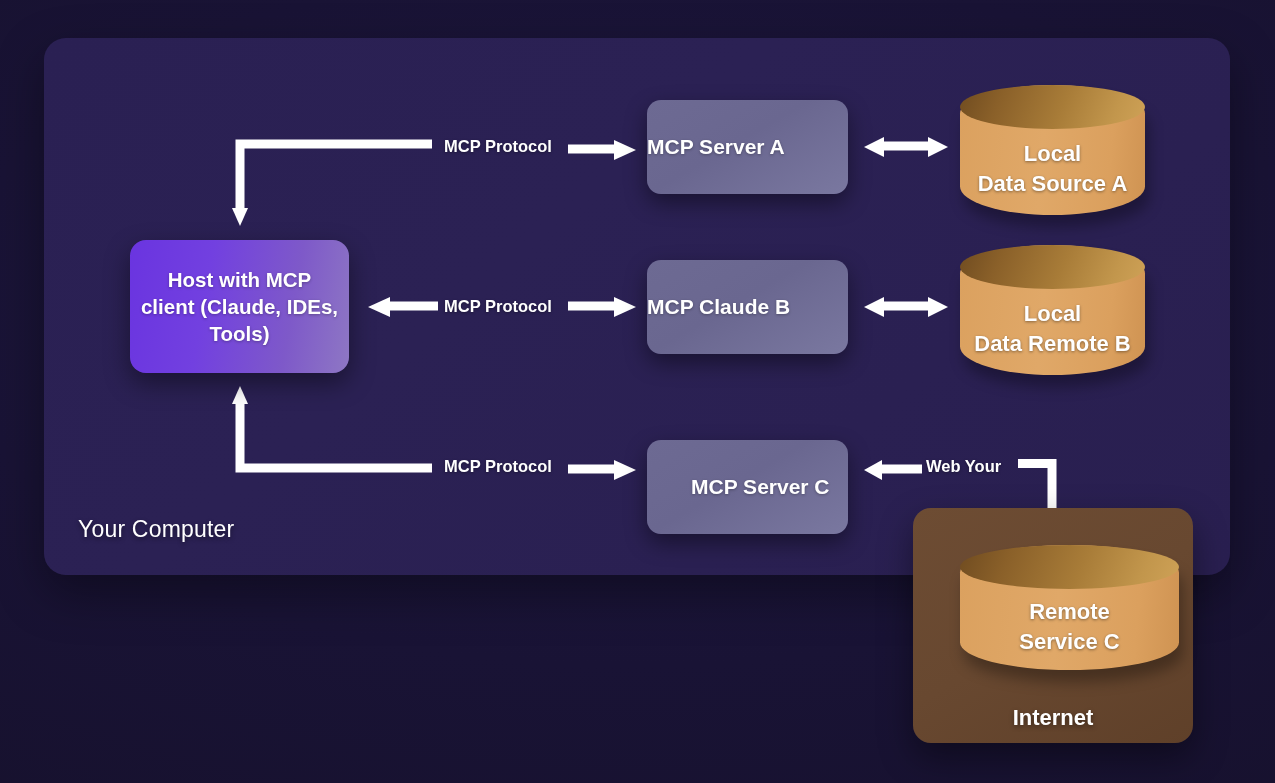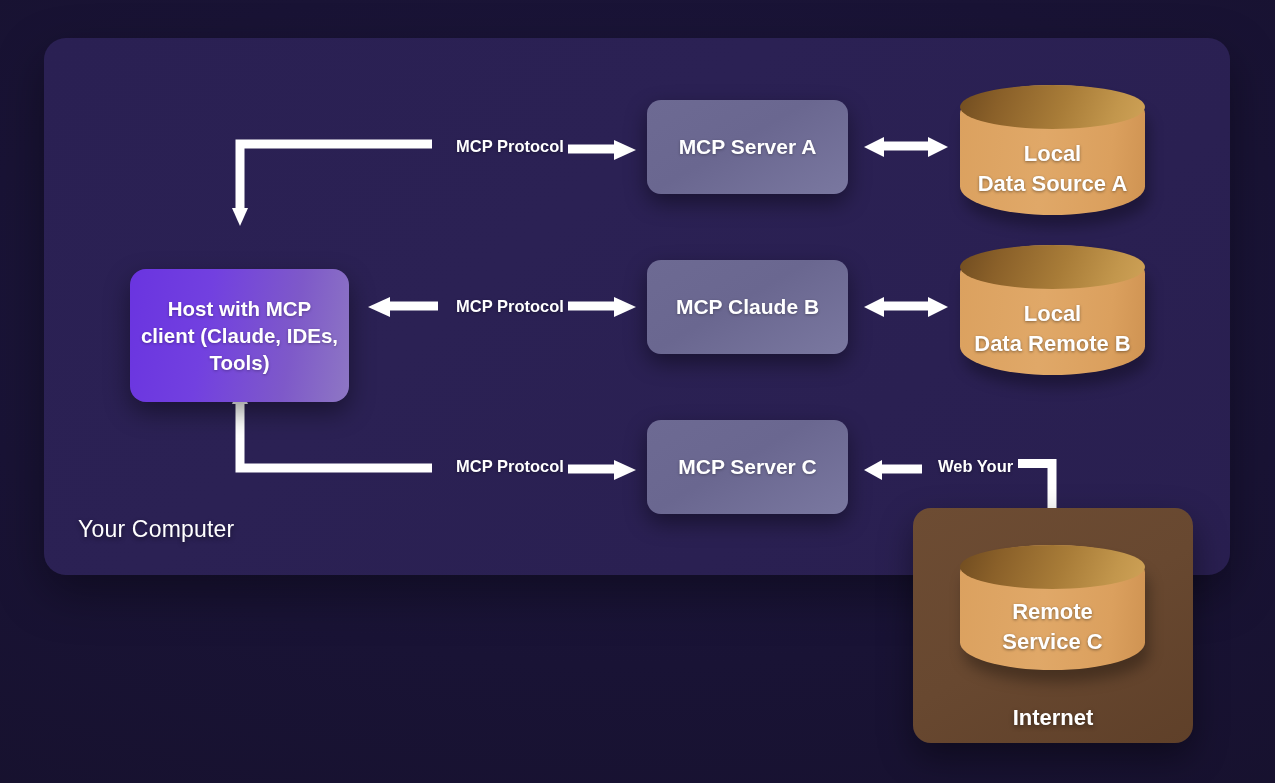--- a/index.html
+++ b/index.html
@@ -53,21 +53,20 @@
     left: 130px;
     top: 240px;
     width: 219px;
     height: 133px;
     border-radius: 16px;
     background: linear-gradient(100deg, #6a34e0 0%, #7240e0 35%, #7e59c9 72%, #8e77c4 100%);
     box-shadow: 0 10px 26px rgba(0,0,0,0.42);
     display: flex;
     align-items: center;
     justify-content: center;
-    margin-top: 29px;
   }
 
   .host-label {
     font-size: 20.5px;
     font-weight: bold;
     line-height: 1.32;
     color: #ffffff;
     text-align: center;
     padding: 0 10px;
     text-shadow: 0 1px 3px rgba(0,0,0,0.3);
@@ -77,43 +76,42 @@
   .server-box {
     position: absolute;
     left: 647px;
     width: 201px;
     height: 94px;
     border-radius: 14px;
     background: linear-gradient(150deg, #6d6a93 0%, #6a6790 45%, #7a78a0 100%);
     box-shadow: 0 9px 22px rgba(0,0,0,0.42);
     display: flex;
     align-items: center;
-    justify-content: center;
   }
   .server-box.row1 { top: 100px; }
   .server-box.row2 { top: 260px; }
-  .server-box.row3 { top: 420px; }
+  .server-box.row3 { top: 440px; padding-left: 44px; }
 
   .server-label {
     font-size: 21px;
     font-weight: bold;
     color: #ffffff;
     text-align: center;
     text-shadow: 0 1px 3px rgba(0,0,0,0.3);
   }
 
   
   .cyl {
     position: absolute;
     width: 185px;
     height: 130px;
   }
   .cyl.ds-a { left: 960px; top: 85px; }
   .cyl.ds-b { left: 960px; top: 245px; }
-  .cyl.remote { left: 960px; top: 545px; width: 185px; height: 125px; }
+  .cyl.remote { left: 960px; top: 545px; width: 219px; height: 125px; }
 
   .cyl-shadow {
     position: absolute;
     left: 4px;
     top: 12px;
     width: 100%;
     height: 100%;
     border-radius: 50% / 22%;
     background: rgba(0,0,0,0.30);
     filter: blur(7px);
@@ -182,21 +180,20 @@
   .conn svg { display: block; overflow: visible; }
 
   
   .edge-label {
     position: absolute;
     font-size: 16.5px;
     font-weight: bold;
     color: #ffffff;
     white-space: nowrap;
     text-shadow: 0 1px 3px rgba(0,0,0,0.35);
-    margin-left: 12px;
   }
   .lbl-p1 { left: 444px; top: 137px; }
   .lbl-p2 { left: 444px; top: 297px; }
   .lbl-p3 { left: 444px; top: 457px; }
   .lbl-web { left: 926px; top: 457px; }
 </style>
 </head>
 <body>
 
 <div id="stage">

